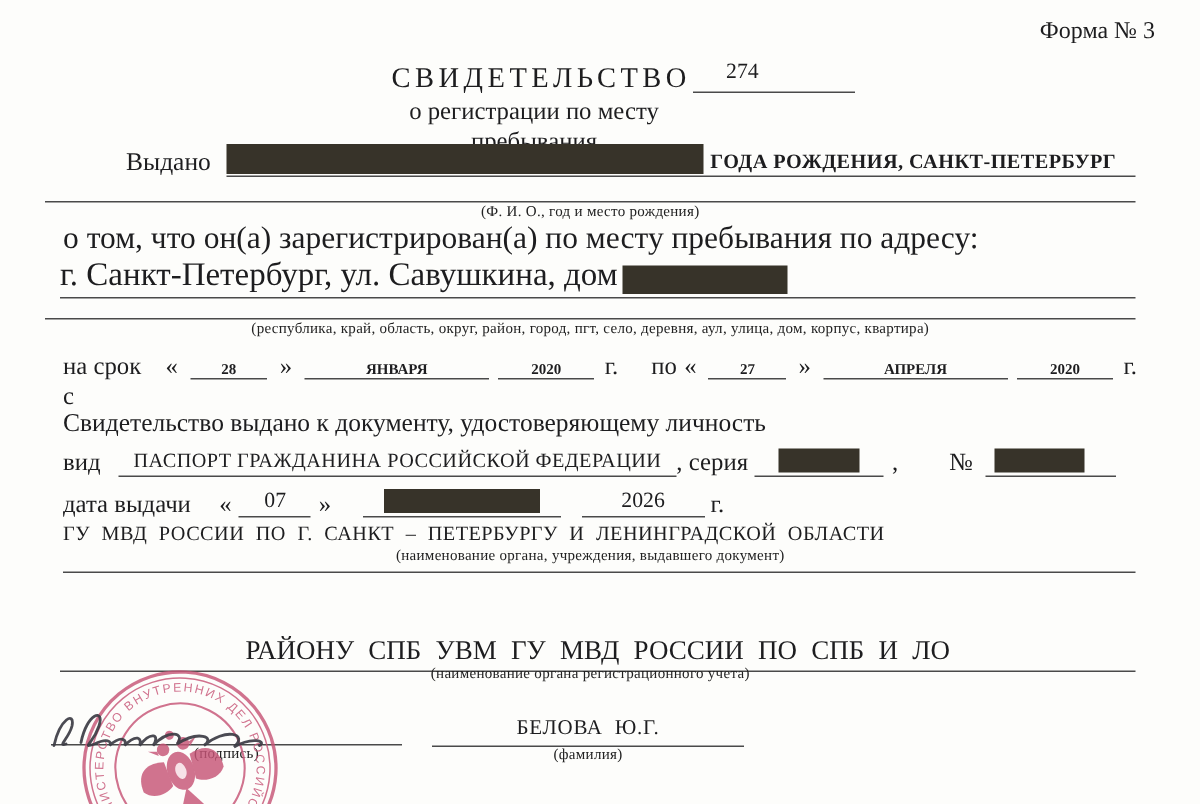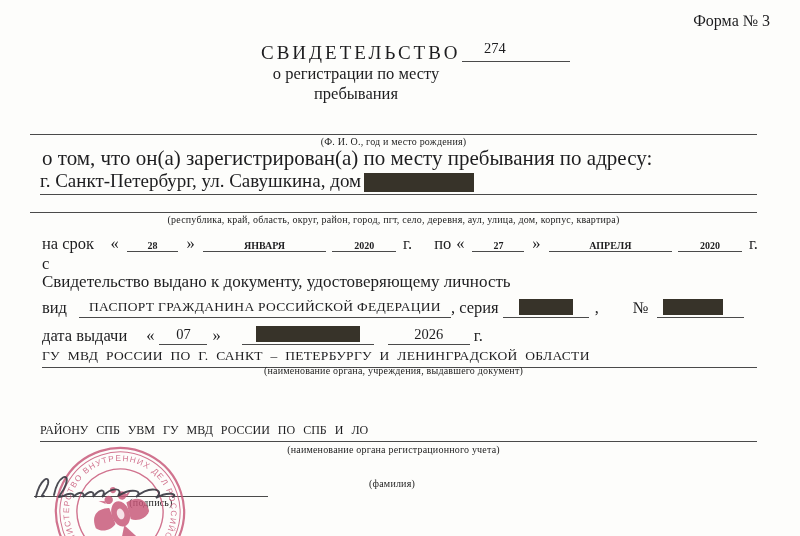--- a/index.html
+++ b/index.html
@@ -30,21 +30,21 @@
   .issued-row .lbl{font-size:17px; margin-right:10px; line-height:1.15;}
   .issued-val{flex:1; display:flex; align-items:flex-end; border-bottom:1px solid var(--line);
               padding-bottom:1px; gap:5px;}
   .bar-name{width:318px; height:20px;}
   .fio-rule{top:134px; left:30px; right:43px;}
   .fio-cap{top:136px; left:30px; right:43px;}
   .statement{top:146px; left:42px; font-size:21px;text-align:center;}
   
   .address-row{top:170px; left:40px; right:43px; display:flex; align-items:flex-end;
                border-bottom:1px solid var(--line); padding-bottom:2px;}
-  .address-row .txt{font-size:19px; white-space:nowrap;}
+  .address-row .txt{font-size:22px; white-space:nowrap;}
   .bar-house{width:110px; height:19px; margin-left:3px;}
   .addr-rule{top:212px; left:30px; right:43px;}
   .addr-cap{top:214px; left:30px; right:43px;}
   
   .period-row{top:234px; left:42px; right:38px; display:flex; align-items:baseline; font-size:16.5px;}
   .period-row .q{margin:0 5px;}
   .period-row .slot{font-size:10px; font-weight:bold; margin:0 3px;}
   .slot-day{width:52px;} .slot-month{width:124px;} .slot-year{width:64px;}
   .gmark{margin:0 4px;}
   .po{margin-left:18px;}
@@ -61,30 +61,30 @@
   .slot-number{flex:1; border-bottom:1px solid var(--line); padding-bottom:2px; display:flex;}
   .bar-number{width:60px; height:16px; margin-left:6px;}
   .date-row{top:326px; left:42px; display:flex; align-items:flex-start; font-size:16.5px;}
   .date-row .lbl{margin-right:14px;}
   .date-row .q{margin:0 5px;}
   .slot-issueday{width:48px; font-size:14.5px; padding-bottom:1px;}
   .slot-issuemonth{border-bottom:1px solid var(--line); width:132px; display:flex; justify-content:center;
                    padding-bottom:2px; margin-left:16px;}
   .bar-month{width:104px; height:16px;}
   .slot-issueyear{width:82px; font-size:14.5px; margin-left:14px; padding-bottom:1px;}
-  .issuer-row{top:348px; left:42px; right:43px; border-bottom:1px solid var(--line); padding-bottom:3px;
+  .issuer-row{top:348px; left:42px; right:43px; border-bottom:1px solid var(--line); padding-bottom:17px;
               font-size:13.5px; word-spacing:4px; letter-spacing:.3px; white-space:nowrap;}
   .issuer-cap{top:365px; left:30px; right:43px;}
   
   .authority-row{top:395px; left:40px; right:43px; display:flex; align-items:flex-end;}
   .authority-row .lbl{font-size:16.5px; white-space:nowrap; margin-right:10px;}
   .slot-authority{flex:1; border-bottom:1px solid var(--line); font-size:13.5px; padding-bottom:3px;
                   word-spacing:2px; white-space:nowrap;}
   .authority-line2{top:423px; left:40px; right:43px; border-bottom:1px solid var(--line);
-                   padding-bottom:3px; font-size:12px; word-spacing:5px;}
+                   padding-bottom:3px; font-size:18px; word-spacing:5px;text-align:center;}
   .authority-cap{top:444px; left:30px; right:43px;}
   
   .sig-block{top:480px; left:34px; width:234px;}
   .sig-space{height:16px; border-bottom:1px solid var(--line);}
   .name-block{top:478px; left:288px; width:208px;}
   .name-text{text-align:center; font-size:14px; letter-spacing:.5px; word-spacing:4px;
              padding-bottom:3px; border-bottom:1px solid var(--line); line-height:16px;}
   
   .stamp-svg{left:38px; top:434px; width:164px; height:150px; z-index:2; pointer-events:none; opacity:.82;}
   .stamp-stroke{stroke:var(--stamp); fill:none;}
@@ -98,20 +98,27 @@
 
 <div class="page">
 
   <div class="abs form-label">Форма № 3</div>
   <div class="abs title-heading">СВИДЕТЕЛЬСТВО</div>
   <div class="abs title-number">
     <span>274</span>
   </div>
   <div class="abs title-subtitle">о регистрации по месту пребывания</div>
 
+  <div class="abs issued-row">
+    <span class="lbl">Выдано</span>
+    <div class="issued-val">
+      <div class="bar bar-name"></div>
+      <span class="fillval bold">ГОДА РОЖДЕНИЯ, САНКТ-ПЕТЕРБУРГ</span>
+    </div>
+  </div>
   <div class="abs rule fio-rule"></div>
   <div class="abs cap fio-cap">(Ф. И. О., год и место рождения)</div>
 
   <div class="abs statement">о том, что он(а) зарегистрирован(а) по месту пребывания по адресу:</div>
   <div class="abs address-row">
     <span class="txt">г. Санкт-Петербург, ул. Савушкина, дом</span>
     <div class="bar bar-house"></div>
   </div>
   <div class="abs rule addr-rule"></div>
   <div class="abs cap addr-cap">(республика, край, область, округ, район, город, пгт, село, деревня, аул, улица, дом, корпус, квартира)</div>
@@ -162,20 +169,21 @@
   <div class="abs cap issuer-cap">(наименование органа, учреждения, выдавшего документ)</div>
 
   <div class="abs authority-line2">РАЙОНУ СПБ УВМ ГУ МВД РОССИИ ПО СПБ И ЛО</div>
   <div class="abs cap authority-cap">(наименование органа регистрационного учета)</div>
 
   <div class="abs sig-block">
     <div class="sig-space"></div>
     <div class="cap">(подпись)</div>
   </div>
   <div class="abs name-block">
+    <div class="name-text">БЕЛОВА Ю.Г.</div>
     <div class="cap">(фамилия)</div>
   </div>
 
   <svg class="abs stamp-svg" viewBox="0 0 164 150" aria-hidden="true">
     <defs>
       <path id="ringPath" d="M82,129 A51,51 0 1,1 82.02,129"></path>
       <path id="codePath" d="M48,100 A40,40 0 0,0 116,100"></path>
     </defs>
     <g transform="rotate(-18 82 78)">
       <circle class="stamp-stroke" cx="82" cy="78" r="64" stroke-width="2.2"></circle>

